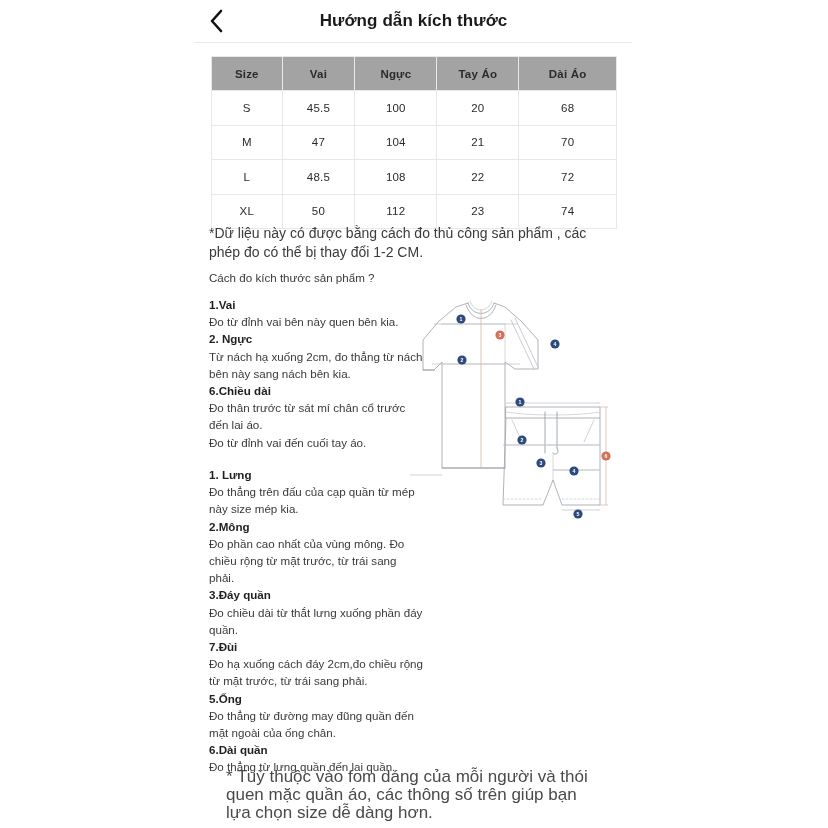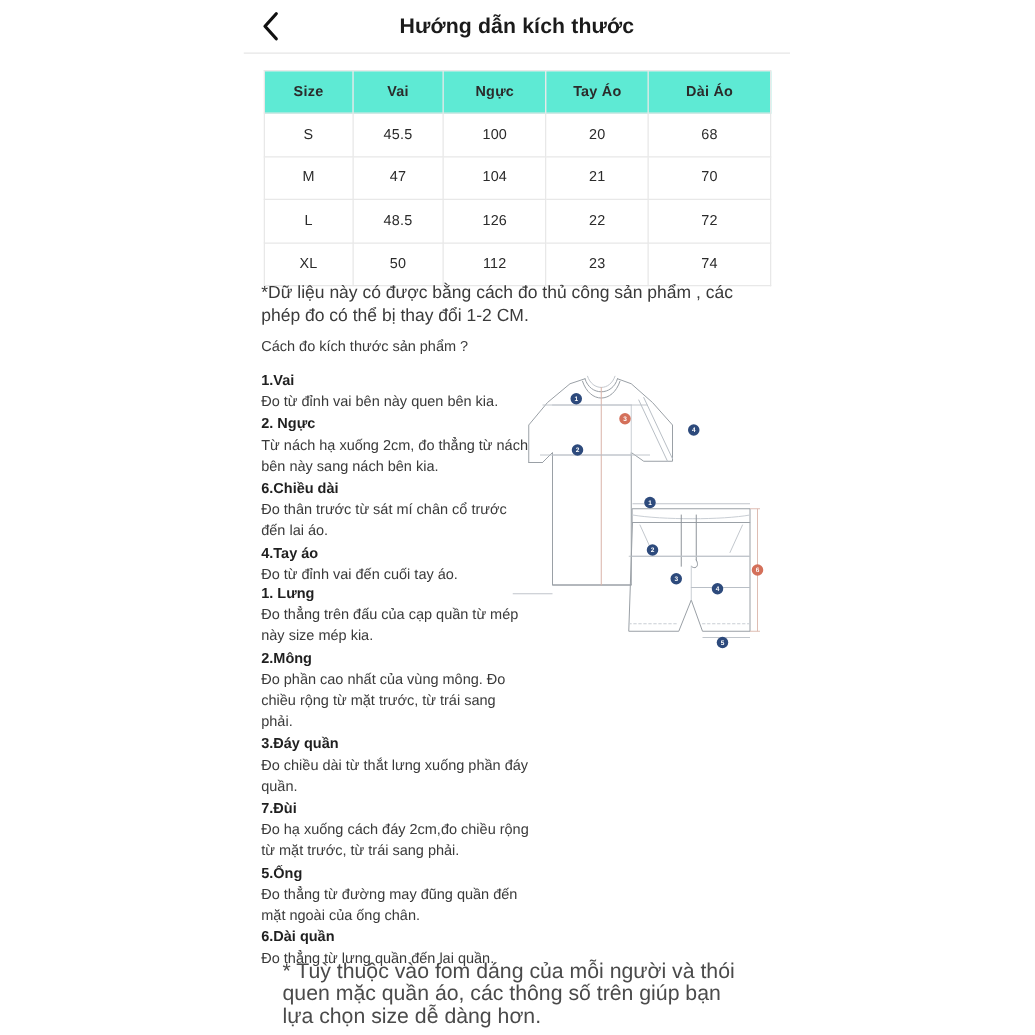--- a/index.html
+++ b/index.html
@@ -69,21 +69,21 @@
     font-size: 11.5px;
   }
   .size-table th,
   .size-table td {
     border: 1px solid #e8e8e8;
     text-align: center;
     color: #2b2b2b;
     padding: 0;
   }
   .size-table th {
-    background: #5eead4;
+    background: #a3a3a3;
     height: 33px;
     font-size: 11.5px;
     font-weight: 700;
     letter-spacing: .2px;
   }
   .size-table td {
     height: 33.5px;
     font-weight: 400;
     letter-spacing: .2px;
     font-size: 11.5px;
@@ -197,21 +197,21 @@
     <tr>
       <td>M</td>
       <td>47</td>
       <td>104</td>
       <td>21</td>
       <td>70</td>
     </tr>
     <tr>
       <td>L</td>
       <td>48.5</td>
-      <td>126</td>
+      <td>108</td>
       <td>22</td>
       <td>72</td>
     </tr>
     <tr>
       <td>XL</td>
       <td>50</td>
       <td>112</td>
       <td>23</td>
       <td>74</td>
     </tr>
@@ -221,21 +221,20 @@
 <div class="note">*Dữ liệu này có được bằng cách đo thủ công sản phẩm , các phép đo có thể bị thay đổi 1-2 CM.</div>
 <div class="question">Cách đo kích thước sản phẩm ?</div>
 
 <div class="block" id="shirt-block">
   <p class="step-title">1.Vai</p>
   <p class="step-desc">Đo từ đỉnh vai bên này quen bên kia.</p>
   <p class="step-title">2. Ngực</p>
   <p class="step-desc">Từ nách hạ xuống 2cm, đo thẳng từ nách bên này sang nách bên kia.</p>
   <p class="step-title">6.Chiều dài</p>
   <p class="step-desc">Đo thân trước từ sát mí chân cổ trước đến lai áo.</p>
-  <p class="step-title">4.Tay áo</p>
   <p class="step-desc">Đo từ đỉnh vai đến cuối tay áo.</p>
 </div>
 
 <div class="block" id="pants-block">
   <p class="step-title">1. Lưng</p>
   <p class="step-desc">Đo thẳng trên đấu của cạp quần từ mép này size mép kia.</p>
   <p class="step-title">2.Mông</p>
   <p class="step-desc">Đo phần cao nhất của vùng mông. Đo chiều rộng từ mặt trước, từ trái sang phải.</p>
   <p class="step-title">3.Đáy quần</p>
   <p class="step-desc">Đo chiều dài từ thắt lưng xuống phần đáy quần.</p>

